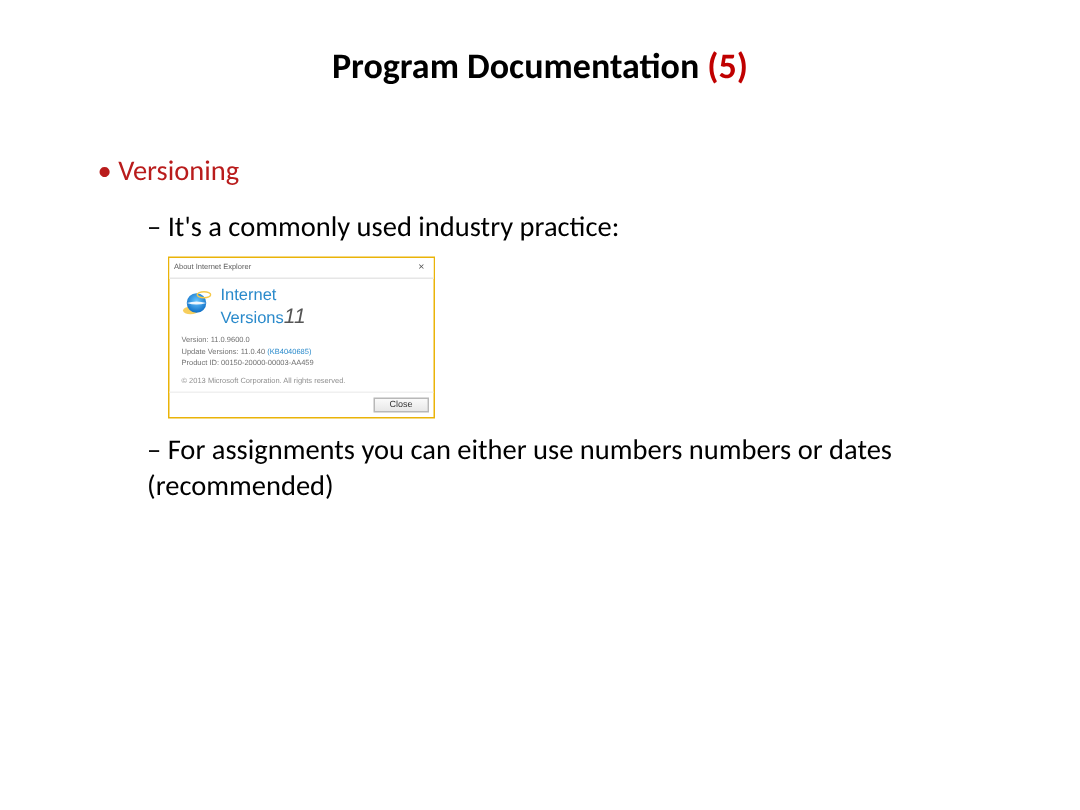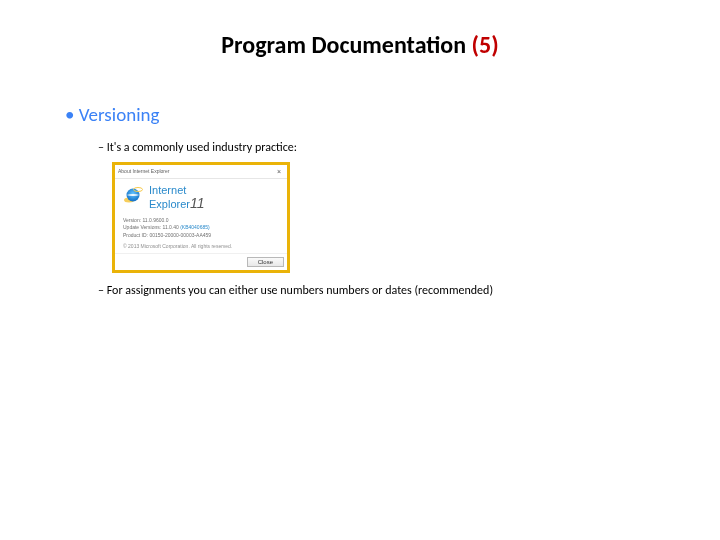--- a/index.html
+++ b/index.html
@@ -24,43 +24,43 @@
       font-weight: bold;
       color: #000;
       margin-bottom: 44px;
       margin-top: 5px;
     }
     .title .red {
       color: #c00000;
     }
     .b1 {
       font-size: 19px;
-      color: #3b82f6;
+      color: #b91c1c;
       margin-left: 15px;
       margin-bottom: 14px;
     }
     .b2 {
-      font-size: 12px;
+      font-size: 19px;
       color: #000;
       margin-left: 48px;
       margin-bottom: 6px;
       line-height: 1.3;
     }
     .bullet-dot::before {
       content: "• ";
     }
     .bullet-dash::before {
       content: "– ";
     }
     .screenshot-box {
       margin-left: 62px;
       margin-top: 6px;
       margin-bottom: 10px;
       width: 178px;
-      border: 3px solid #eab308;
+      border: 1px solid #eab308;
       background: #fff;
       font-family: "Segoe UI", Arial, sans-serif;
     }
     .sb-titlebar {
       height: 14px;
       background: #fff;
       border-bottom: 1px solid #e6e6e6;
       display: flex;
       align-items: center;
       justify-content: space-between;
@@ -172,21 +172,21 @@
           </defs>
           <ellipse cx="12" cy="30" rx="10" ry="5" fill="#f6c94a" opacity="0.9"></ellipse>
           <circle cx="20" cy="20" r="13" fill="url(#ieg)"></circle>
           <path d="M 7 20 Q 20 16 33 20 Q 20 24 7 20 Z" fill="#fff" opacity="0.9"></path>
           <ellipse cx="30" cy="9" rx="9" ry="4" fill="none" stroke="#f6c94a" stroke-width="2"></ellipse>
         </svg>
       </div>
       <div class="sb-brand">
         <div class="line1">Internet</div>
         <div class="line2">
-          <span>Explorer</span><span class="elev">11</span>
+          <span>Versions</span><span class="elev">11</span>
         </div>
       </div>
     </div>
     <div class="sb-details">
       <div>Version: 11.0.9600.0</div>
       <div>
         <span>Update Versions: 11.0.40</span>
         <span class="link">(KB4040685)</span>
       </div>
       <div>Product ID: 00150-20000-00003-AA459</div>

